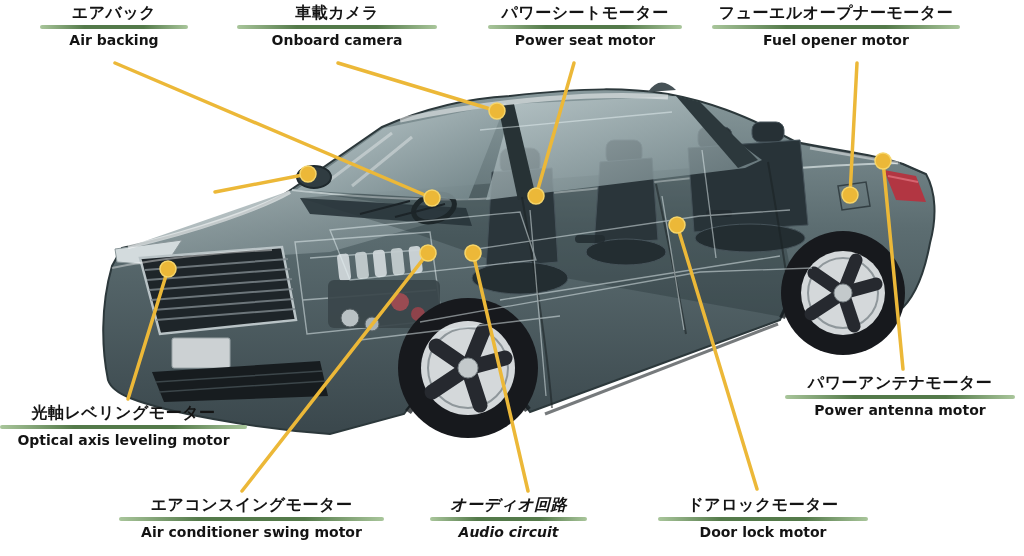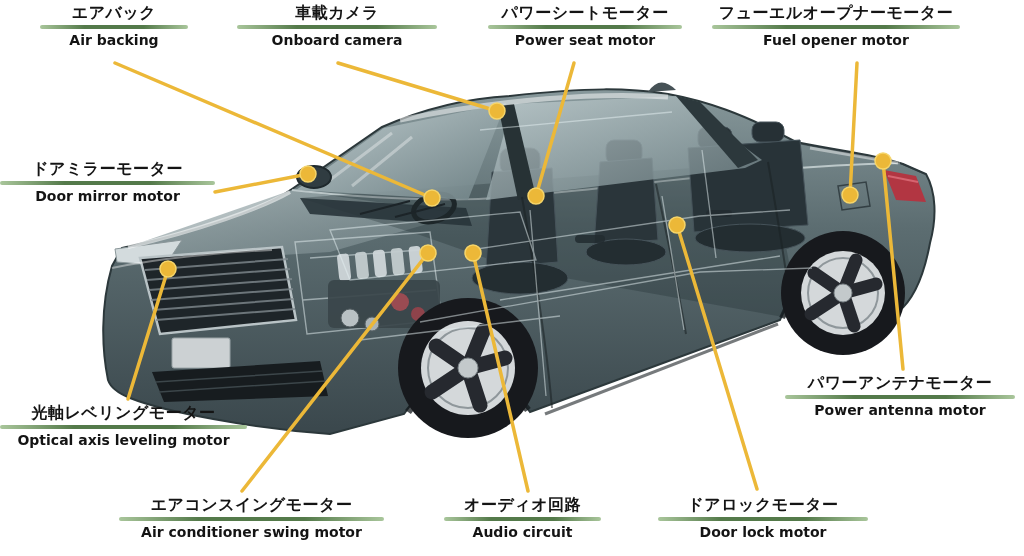--- a/index.html
+++ b/index.html
@@ -24,21 +24,21 @@
     background:linear-gradient(90deg,var(--rule-light) 0%,var(--rule-dark) 30%,var(--rule-dark) 70%,var(--rule-light) 100%);}
   .label .en{font-size:14px;font-weight:700;line-height:1.25;white-space:nowrap;}
   
   #lbl-0{left:40px;  top:3px;  width:148px;}
   #lbl-1{left:237px; top:3px;  width:200px;}
   #lbl-2{left:488px; top:3px;  width:194px;}
   #lbl-3{left:712px; top:3px;  width:248px;}
   #lbl-4{left:0px;   top:159px;width:215px;}
   #lbl-5{left:0px;   top:403px;width:247px;text-align:center;}
   #lbl-6{left:119px; top:495px;width:265px;}
-  #lbl-7{left:444px; top:495px;width:157px;}
+  #lbl-7{left:430px; top:495px;width:157px;font-style:italic;}
   #lbl-8{left:658px; top:495px;width:210px;}
   #lbl-9{left:785px; top:373px;width:230px;}
 </style>
 </head>
 <body>
 
 <div class="stage">
 
   <svg id="car-svg" viewBox="0 0 1024 556" aria-hidden="true">
     <defs>
@@ -244,25 +244,20 @@
   <div class="label" id="lbl-2">
     <div class="jp">パワーシートモーター</div>
     <div class="rule"></div>
     <div class="en">Power seat motor</div>
   </div>
   <div class="label" id="lbl-3">
     <div class="jp">フューエルオープナーモーター</div>
     <div class="rule"></div>
     <div class="en">Fuel opener motor</div>
   </div>
-  <div class="label" id="lbl-4">
-    <div class="jp">ドアミラーモーター</div>
-    <div class="rule"></div>
-    <div class="en">Door mirror motor</div>
-  </div>
   <div class="label" id="lbl-5">
     <div class="jp">光軸レベリングモーター</div>
     <div class="rule"></div>
     <div class="en">Optical axis leveling motor</div>
   </div>
   <div class="label" id="lbl-6">
     <div class="jp">エアコンスイングモーター</div>
     <div class="rule"></div>
     <div class="en">Air conditioner swing motor</div>
   </div>

